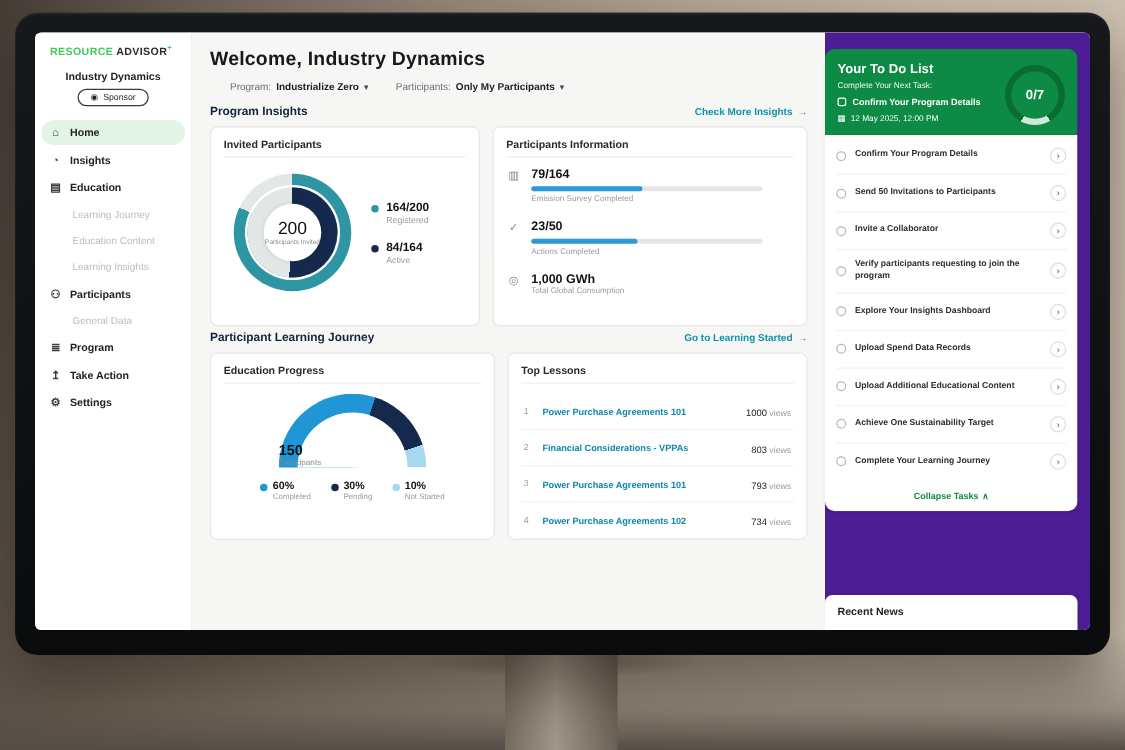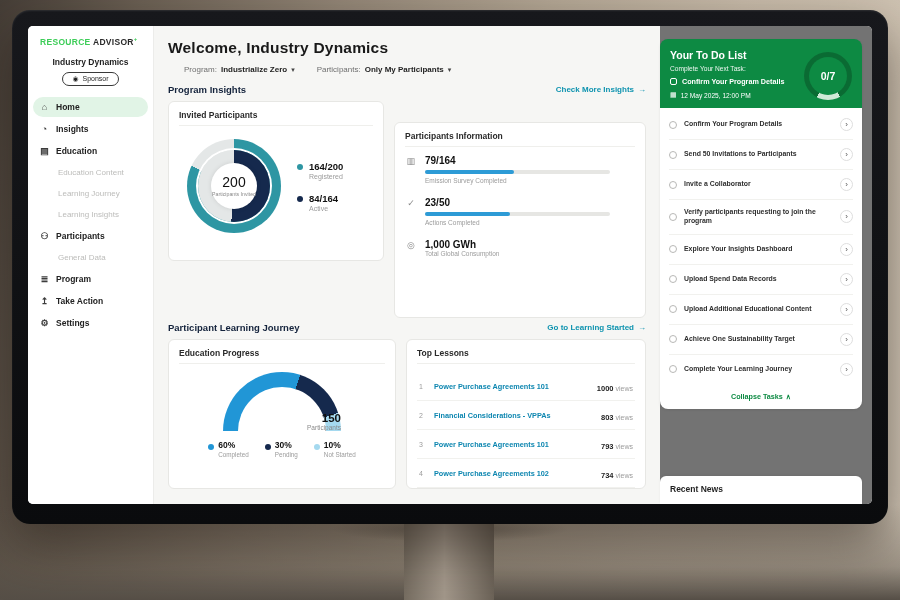--- a/index.html
+++ b/index.html
@@ -52,21 +52,21 @@
   .filter{display:flex;align-items:center;gap:4px;cursor:pointer;}
   .filter b{color:#1e1e1e;}
   .filter .chev{font-size:7px;color:#444;}
   .section-head{display:flex;justify-content:space-between;align-items:center;margin:4px 0 6px;}
   .section-title{font-size:9.5px;font-weight:bold;color:#14233c;}
   .section-link{font-size:8px;font-weight:bold;color:#0e93af;display:flex;gap:4px;align-items:center;cursor:pointer;}
   .cards{display:flex;gap:10px;margin-bottom:4px;}
   .card{background:#fff;border:1px solid #e7e7e4;border-radius:6px;padding:8px 10px;overflow:hidden;}
   .card-title{font-size:8.5px;font-weight:bold;color:#2a2a2a;padding-bottom:5px;border-bottom:1px solid #efefec;margin-bottom:8px;}
   .card.invited{width:216px;height:160px;}
-  .card.info{flex:1;height:196px;margin-top:21px;}
+  .card.info{flex:1;height:160px;}
   .card.progress{width:228px;height:150px;}
   .card.lessons{flex:1;height:150px;}
 
   
   .donut-wrap{display:flex;align-items:center;gap:16px;padding:5px 0 0 8px;}
   .donut{width:94px;height:94px;border-radius:50%;position:relative;flex-shrink:0;}
   .donut-inner{position:absolute;inset:11px;border-radius:50%;box-shadow:0 0 0 2px #fff;}
   .donut-hole{position:absolute;inset:24px;border-radius:50%;background:#fff;display:flex;flex-direction:column;
     align-items:center;justify-content:center;z-index:2;box-shadow:0 0 5px rgba(0,0,0,.10);}
   .donut-hole .v{font-size:14px;font-weight:normal;color:#111;}
@@ -84,37 +84,37 @@
   .info-value{font-size:10px;font-weight:bold;color:#111;}
   .progress-track{height:4px;background:#e6e6e3;border-radius:2px;margin:4px 0 3px;width:88%;}
   .progress-fill{height:100%;border-radius:2px;background:#2d9bd6;}
   .info-label{font-size:6.5px;color:#9b9b9b;}
 
   
   .gauge-wrap{display:flex;flex-direction:column;align-items:center;}
   .gauge{position:relative;width:118px;height:59px;overflow:hidden;}
   .gauge-arc{position:absolute;left:0;top:0;width:118px;height:118px;border-radius:50%;}
   .gauge-hole{position:absolute;left:15px;top:15px;width:88px;height:88px;border-radius:50%;background:#fff;}
-  .gauge-center{position:absolute;left:0;right:0;bottom:0;text-align:right;}
+  .gauge-center{position:absolute;left:0;right:0;bottom:0;text-align:left;}
   .gauge-center .v{font-size:11.5px;font-weight:bold;color:#111;line-height:1;}
   .gauge-center .l{font-size:6.5px;color:#8a8a8a;}
   .gauge-legend{display:flex;gap:16px;margin-top:9px;}
   .gl-item .p{font-size:8.5px;font-weight:bold;color:#111;display:flex;align-items:center;gap:4px;}
   .gl-item .l{font-size:6.3px;color:#9b9b9b;margin-left:10px;margin-top:1px;}
 
   
   .lesson{display:flex;align-items:center;gap:7px;padding:5px 2px;border-bottom:1px solid #f1f1ee;}
   .lesson:last-child{border-bottom:none;}
   .lesson .n{color:#9b9b9b;font-size:7px;width:8px;flex-shrink:0;}
   .lesson .t{color:#0d86b0;font-weight:bold;font-size:7.3px;flex:1;cursor:pointer;}
-  .lesson .views{font-size:7.5px;color:#222;font-weight:bold;}
+  .lesson .views{font-size:7.5px;color:#222;font-weight:normal;}
   .lesson .views-lbl{font-size:7px;color:#9b9b9b;margin-left:2px;}
 
   
-  .rightpanel{width:212px;flex-shrink:0;background:#737373;padding:13px 10px 0 0;display:flex;flex-direction:column;}
+  .rightpanel{width:212px;flex-shrink:0;background:#4c1d95;padding:13px 10px 0 0;display:flex;flex-direction:column;}
   .todo{border-radius:8px;overflow:hidden;box-shadow:0 1px 3px rgba(0,0,0,.08);display:flex;flex-direction:column;}
   .todo-head{background:#0d8a43;color:#fff;padding:10px 10px 9px;position:relative;}
   .todo-title{font-size:10.5px;font-weight:bold;}
   .todo-sub{font-size:6.6px;margin-top:4px;opacity:.92;}
   .todo-next{display:flex;align-items:center;gap:5px;margin-top:5px;}
   .todo-next .cb{width:7px;height:7px;border:1px solid #fff;border-radius:2px;flex-shrink:0;cursor:pointer;}
   .todo-next .t{font-size:7.2px;font-weight:bold;max-width:120px;}
   .todo-date{display:flex;align-items:center;gap:4px;font-size:6.6px;margin-top:5px;}
   .todo-date .ic{font-size:7px;}
   .ring{position:absolute;right:10px;top:13px;width:48px;height:48px;border-radius:50%;
@@ -162,24 +162,24 @@
       </div>
       <div class="nav-item">
         <span class="nav-icon">◔</span>
         <span>Insights</span>
       </div>
       <div class="nav-item">
         <span class="nav-icon">▤</span>
         <span>Education</span>
       </div>
       <div class="nav-item sub">
+        <span>Learning Journey</span>
+      </div>
+      <div class="nav-item sub">
         <span>Education Content</span>
-      </div>
-      <div class="nav-item sub">
-        <span>Learning Journey</span>
       </div>
       <div class="nav-item sub">
         <span>Learning Insights</span>
       </div>
       <div class="nav-item">
         <span class="nav-icon">⚇</span>
         <span>Participants</span>
       </div>
       <div class="nav-item sub">
         <span>General Data</span>

